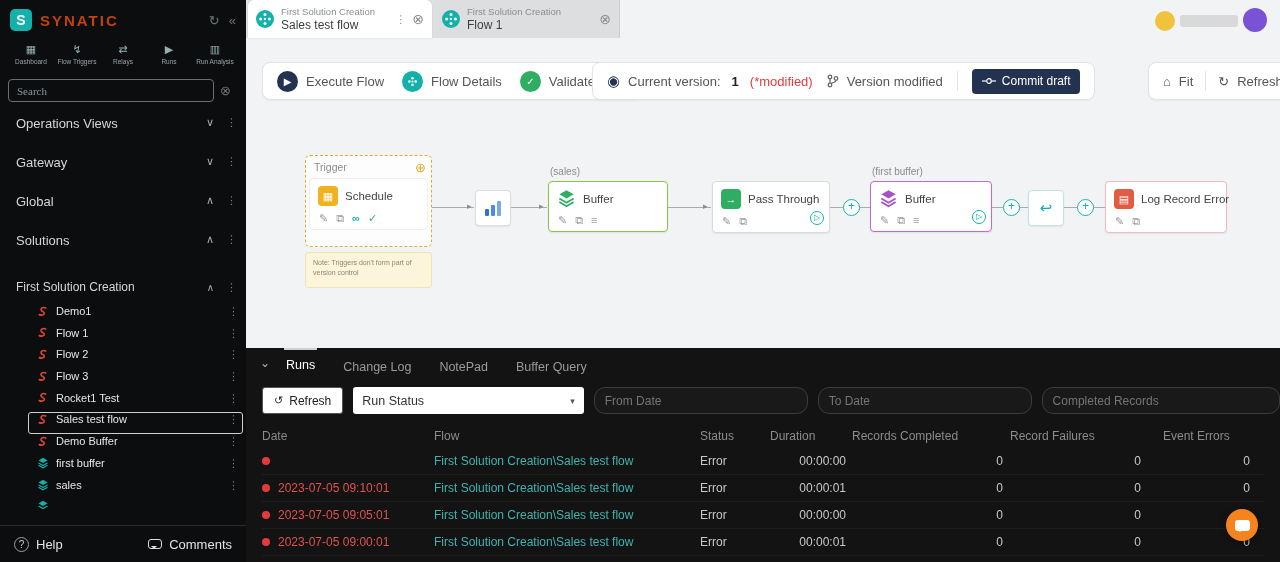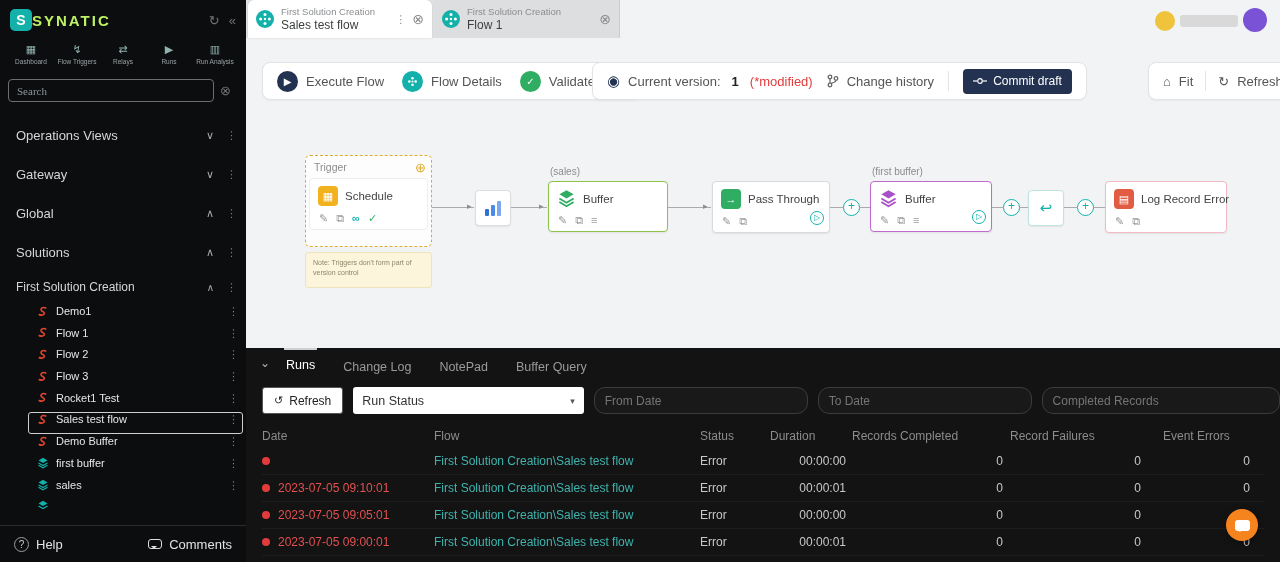--- a/index.html
+++ b/index.html
@@ -2,32 +2,32 @@
 <html><head>
 <meta charset="utf-8">
 <style>
   *{margin:0;padding:0;box-sizing:border-box}
   html,body{width:1280px;height:562px;overflow:hidden;font-family:"Liberation Sans",sans-serif;background:#f2f3f4;position:relative}
 
   
   #sidebar{position:absolute;left:0;top:0;width:246px;height:562px;background:#0c0d0f;color:#d8d8d8;z-index:5}
   .sb-head{display:flex;align-items:center;height:40px;padding:0 10px}
   .logo-box{width:22px;height:22px;background:#14b1ab;border-radius:5px;color:#fff;font-weight:bold;font-size:14px;display:flex;align-items:center;justify-content:center}
-  .brand{font-size:15px;font-weight:bold;letter-spacing:2px;color:#bef264;margin-left:0;flex:1}
+  .brand{font-size:15px;font-weight:bold;letter-spacing:2px;color:#c2410c;margin-left:8px;flex:1}
   .sb-head .hicon{color:#6f7477;font-size:13px;margin-left:9px;cursor:pointer}
   .sb-nav{display:flex;justify-content:space-between;padding:2px 8px 6px 8px}
   .sb-nav .nitem{display:flex;flex-direction:column;align-items:center;width:46px;cursor:pointer}
   .sb-nav .nico{font-size:11px;color:#8fb0ad;height:14px;line-height:14px}
   .sb-nav .nlab{font-size:6.5px;color:#9aa3a5;margin-top:2px;white-space:nowrap}
   .sb-search{display:flex;align-items:center;padding:8px 8px 0 8px}
   .sb-search input{width:206px;height:23px;background:transparent;border:1px solid #6b6f73;border-radius:4px;color:#ccc;font-size:11px;padding:0 8px;outline:none;font-family:Liberation Serif, serif}
   .sb-search input::placeholder{color:#8d9497}
   .sb-search .clear{color:#6f7477;font-size:13px;margin-left:6px;cursor:pointer}
   .sb-sections{margin-top:14px}
-  .secrow{display:flex;align-items:center;height:39px;padding:0 10px 0 16px;cursor:pointer}
+  .secrow{display:flex;height:39px;padding:0 10px 0 16px;cursor:pointer}
   .secrow .slab{font-size:13px;color:#d4d6d7;flex:1}
   .secrow .chev{color:#a7acae;font-size:11px;margin-right:12px}
   .kebab{color:#7c8183;font-size:11px;width:10px;text-align:center;cursor:pointer}
   .solrow{display:flex;align-items:center;height:30px;padding:0 10px 0 16px;cursor:pointer}
   .solrow .slab{font-size:12px;color:#d4d6d7;flex:1}
   .solrow .chev{color:#a7acae;font-size:10px;margin-right:12px}
   .flowlist{margin-top:2px}
   .flowrow{display:flex;align-items:flex-start;height:21.7px;margin:0 3px 0 28px;padding:0 4px 0 8px;border:1px solid transparent;border-radius:3px;cursor:pointer}
   .flowrow.selected{border-color:#cfcfcf}
   .flowrow .fico{width:13px;height:12px;display:flex;align-items:center}
@@ -357,21 +357,21 @@
         <span class="vnum">1</span>
       <span class="vmod">(*modified)</span>
     </div>
     <div class="tool">
       <svg width="12" height="14" viewBox="0 0 12 14">
           <circle cx="3" cy="3" r="1.8" fill="none" stroke="#666" stroke-width="1.3"></circle>
           <circle cx="3" cy="11" r="1.8" fill="none" stroke="#666" stroke-width="1.3"></circle>
           <circle cx="9" cy="4.5" r="1.8" fill="none" stroke="#666" stroke-width="1.3"></circle>
           <path d="M3 5v4M9 6.5c0 2.3-3.5 1.6-4.7 3" fill="none" stroke="#666" stroke-width="1.2"></path>
         </svg>
-      <span>Change history</span>
+      <span>Version modified</span>
     </div>
     <div class="divider"></div>
     <button class="commitbtn">
       <svg width="14" height="8" viewBox="0 0 14 8">
           <line x1="0" y1="4" x2="4" y2="4" stroke="#fff" stroke-width="1.2"></line>
           <circle cx="7" cy="4" r="2.3" fill="none" stroke="#fff" stroke-width="1.2"></circle>
           <line x1="10" y1="4" x2="14" y2="4" stroke="#fff" stroke-width="1.2"></line>
         </svg>
       <span>Commit draft</span>
     </button>

